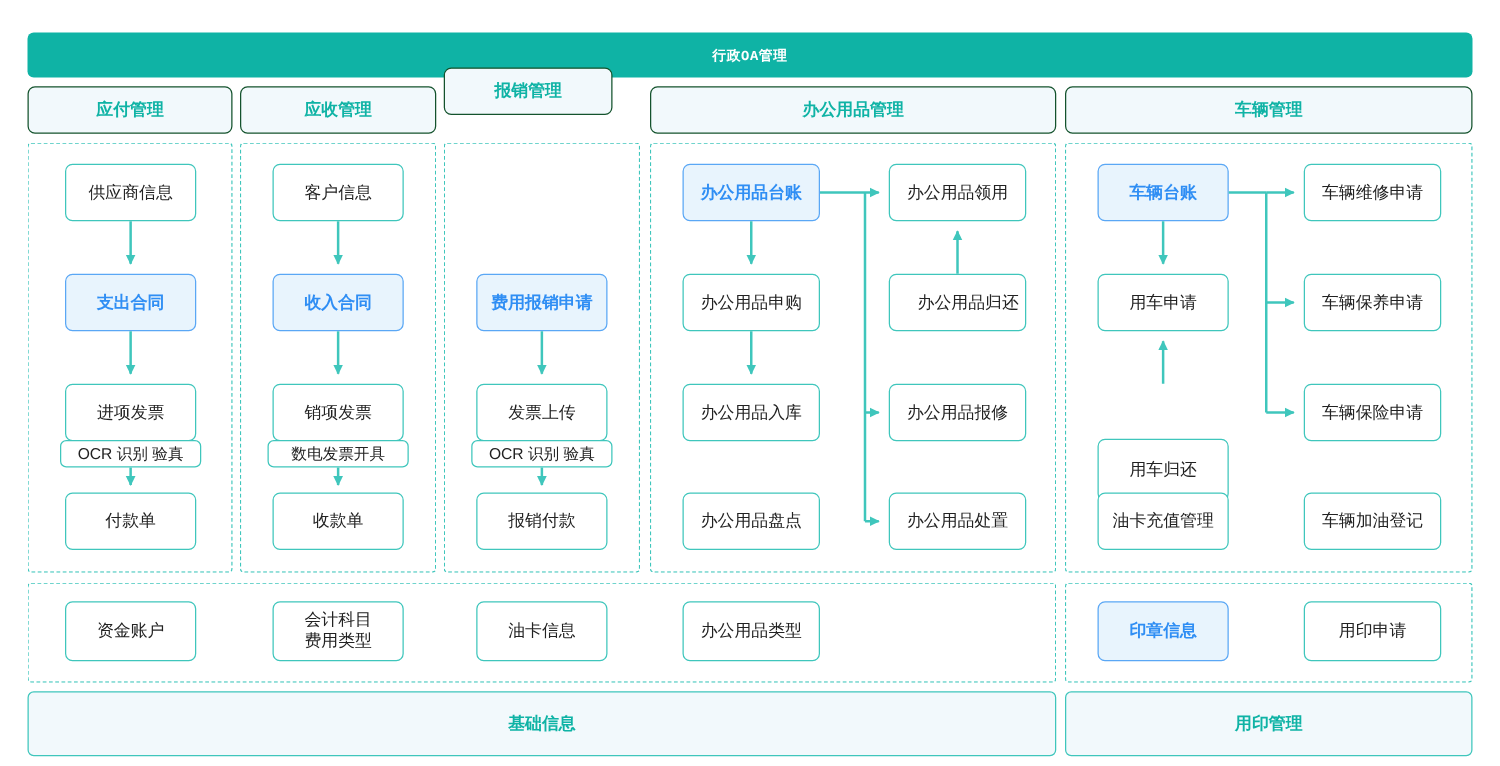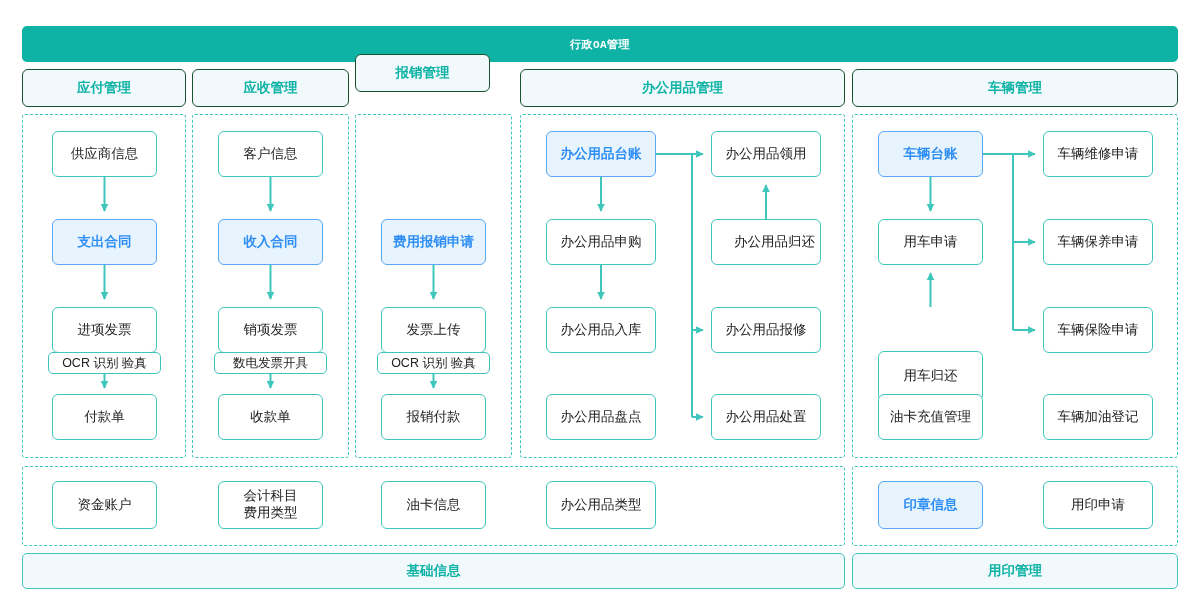--- a/index.html
+++ b/index.html
@@ -50,21 +50,21 @@
 
   
   .subtag{
     background:#ffffff;border:1px solid #3fc6bc;border-radius:5px;
     display:flex;align-items:center;justify-content:center;
     color:#222;font-size:12.5px;font-weight:500;
   }
 
   
   .footerbar{
-    height:36px;background:#f2f9fc;border:1px solid #3fc6bc;border-radius:5px;
+    height:52px;background:#f2f9fc;border:1px solid #3fc6bc;border-radius:5px;
     display:flex;align-items:center;justify-content:center;
     color:#0fb3a5;font-size:13.5px;font-weight:bold;
   }
 
   
   #wires{position:absolute;left:0;top:0;width:1200px;height:613px;pointer-events:none;}
   .wire{stroke:#3fc6bc;stroke-width:2;fill:none;}
   .whead{fill:#3fc6bc;}
 </style>
 </head>

